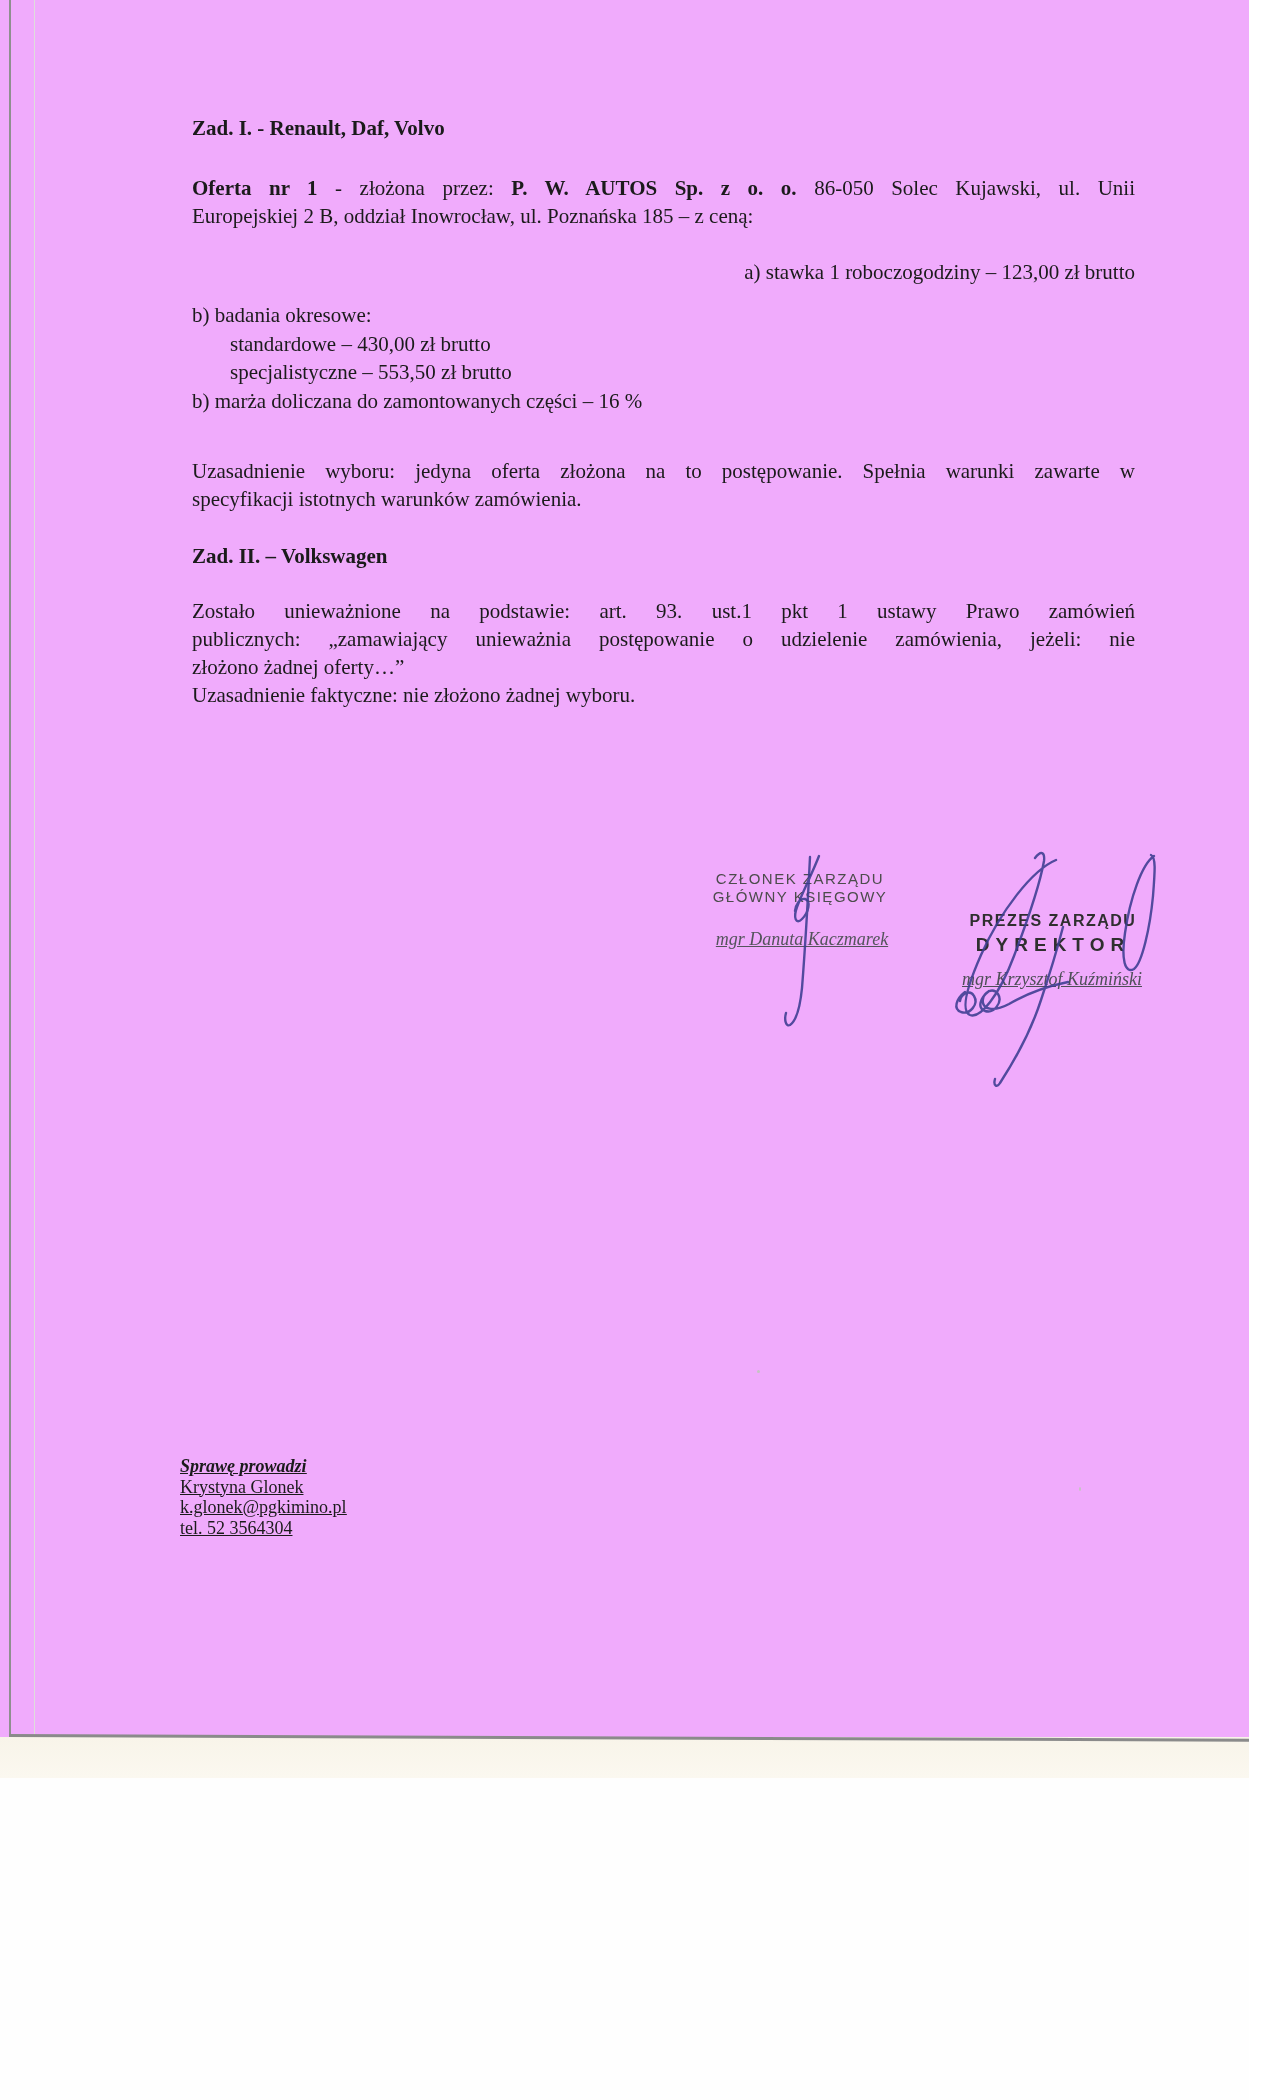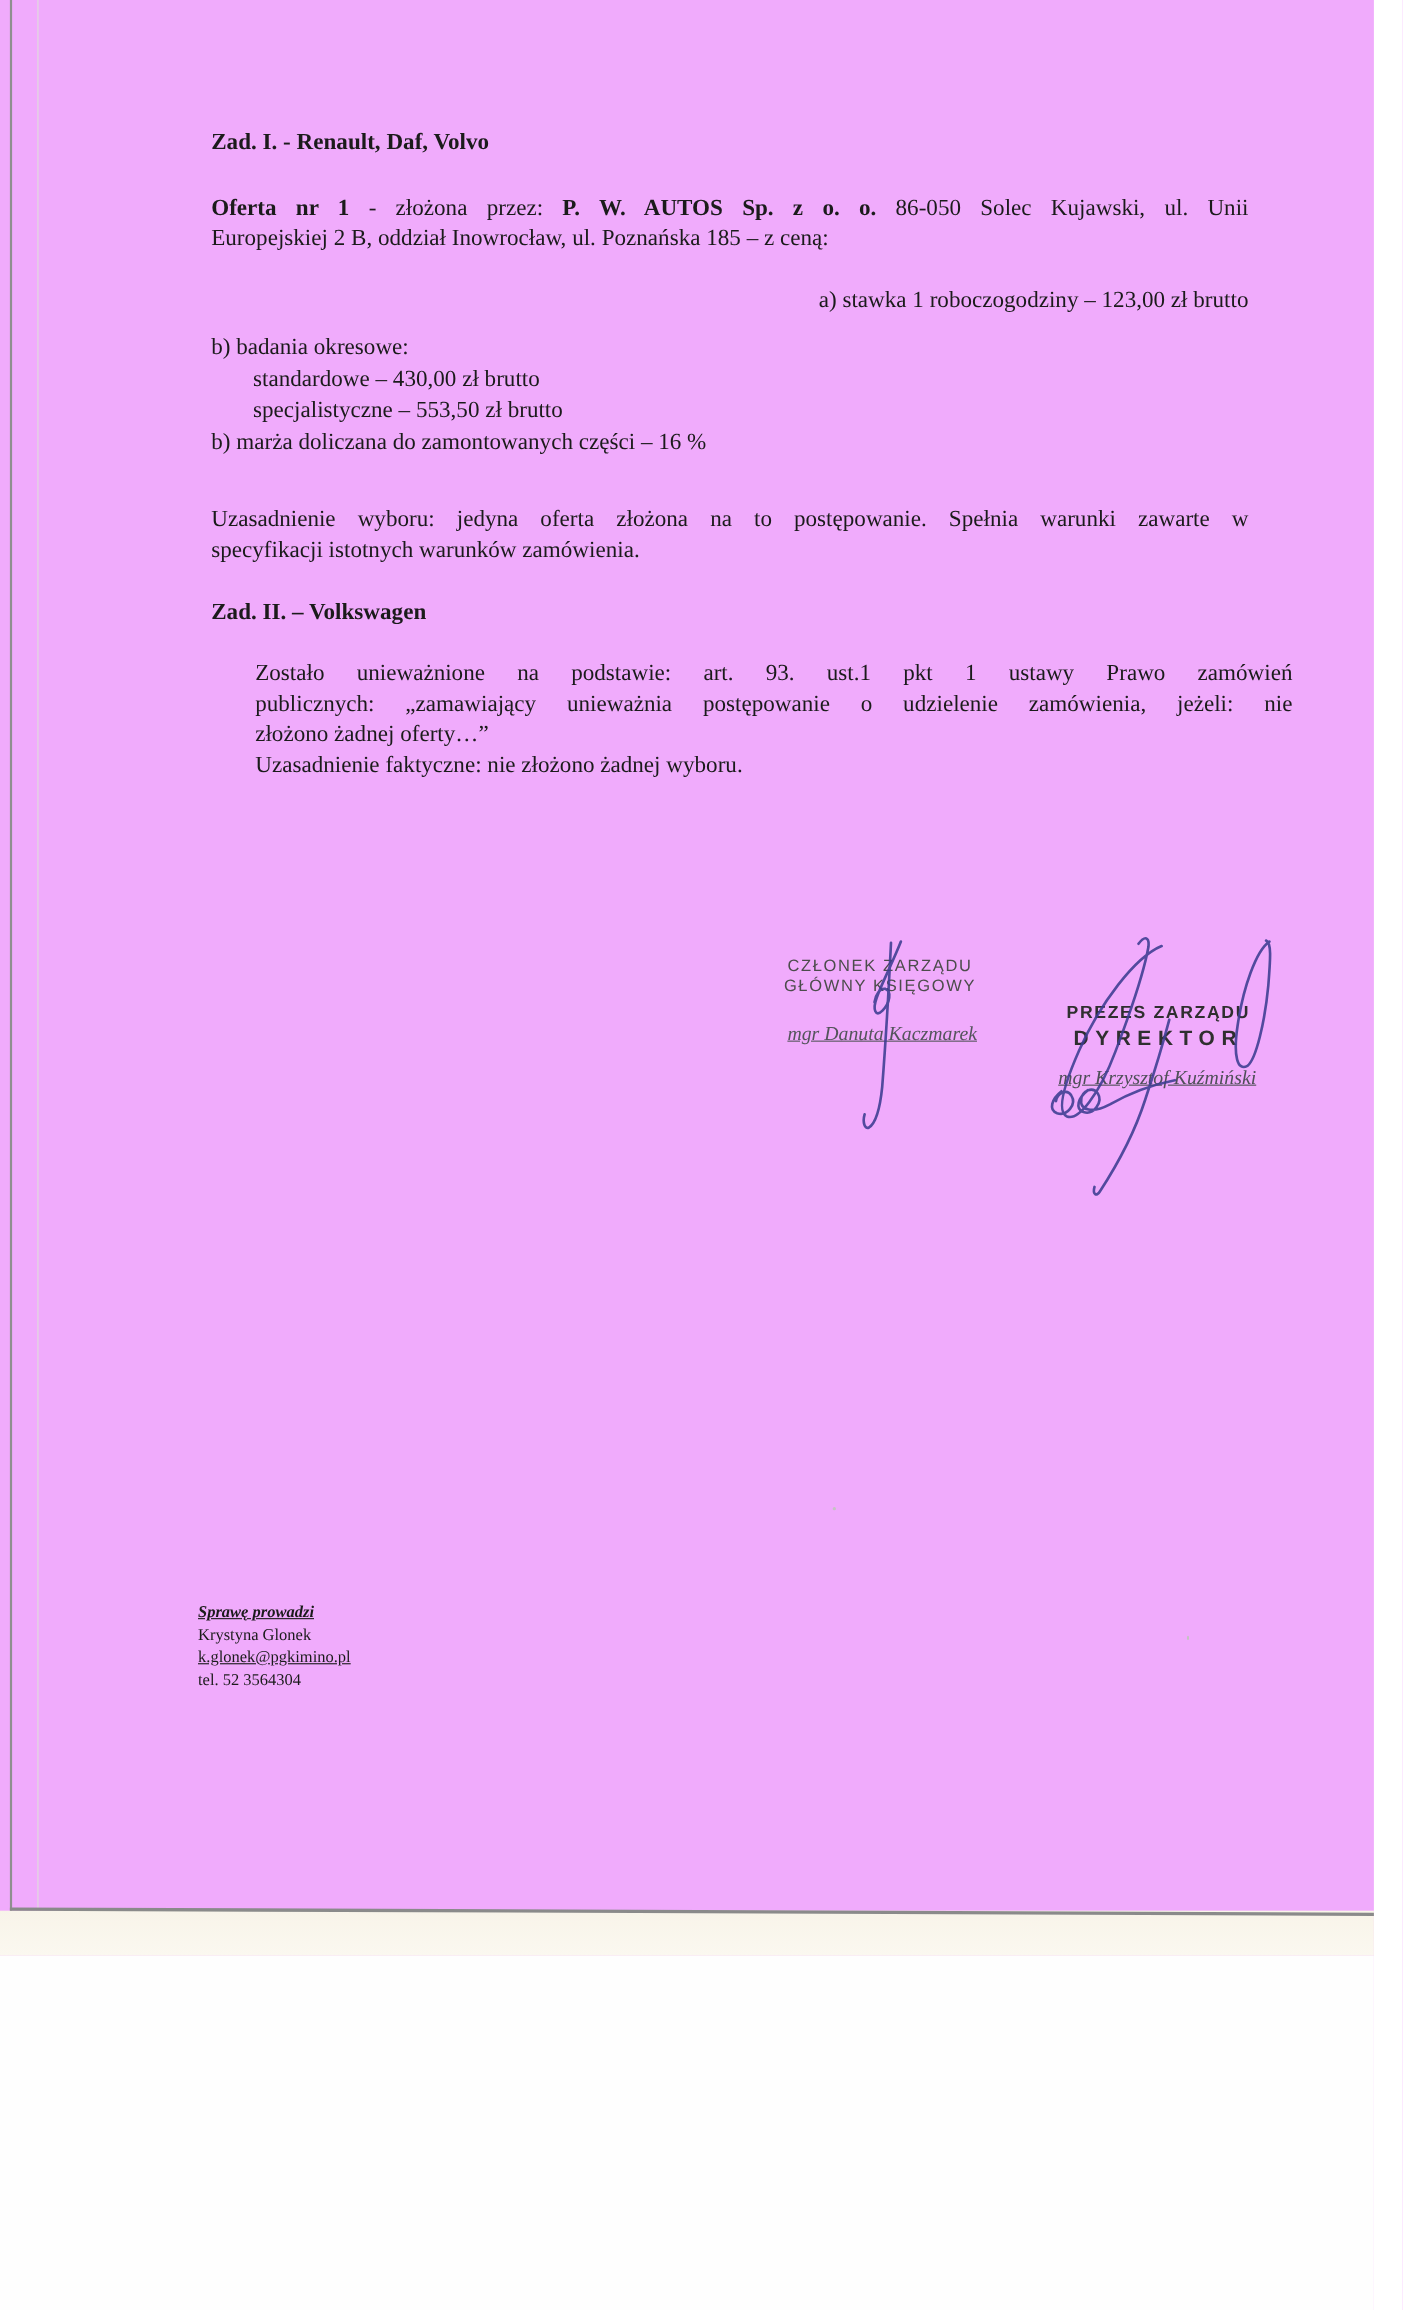--- a/index.html
+++ b/index.html
@@ -22,21 +22,21 @@
     font-family:"Liberation Sans","DejaVu Sans",sans-serif;
   }
   .stamp-left-titles { left:698px; top:870px; width:204px; font-size:15px; line-height:17.5px; letter-spacing:1.5px; color:#4c4c4c; }
   .stamp-right-1 { left:955px; top:912px; width:196px; font-size:16px; font-weight:bold; letter-spacing:1.5px; color:#2f2f2f; }
   .stamp-right-2 { left:955px; top:934px; width:196px; font-size:19px; font-weight:bold; letter-spacing:6px; color:#2f2f2f; }
   .stamp-name { position:absolute; text-align:center; font-style:italic; font-size:18px;text-decoration:underline; }
   .stamp-name-left { left:695px; top:929px; width:214px; color:#54545c; }
   .stamp-name-right { left:933px; top:969px; width:238px; color:#4e4f58; }
 
   
-  .footer { position:absolute; left:180px; top:1456px; font-size:15px; line-height:20.5px; }
+  .footer { position:absolute; left:180px; top:1456px; font-size:18px; line-height:20.5px;text-decoration:underline; }
   .footer .lead { font-weight:bold; font-style:italic; text-decoration:underline; }
   .footer .email { text-decoration:underline; }
 
   
   .edge-left { position:absolute; left:9px; top:0; width:2px; height:1737px; background:#8f8f8f; }
   .edge-left-soft { position:absolute; left:34px; top:0; width:1px; height:1736px; background:#dededa; }
   .edge-bottom {
     position:absolute; left:9px; top:1734px; width:1270px; height:3px;
     background:#8a8a8a; transform-origin:left center; transform:rotate(0.22deg);
   }
@@ -80,21 +80,21 @@
     <div>b) marża doliczana do zamontowanych części – 16 %</div>
   </div>
 
   <div class="t w b" style="top:542px;">Zad. II. – Volkswagen</div>
 
   <div class="t w" style="top:457px;">
     <div class="just">Uzasadnienie wyboru: jedyna oferta złożona na to postępowanie. Spełnia warunki zawarte w</div>
     <div>specyfikacji istotnych warunków zamówienia.</div>
   </div>
 
-  <div class="t w" style="top:597px;margin-left:40px;">
+  <div class="t w" style="top:597px;">
     <div class="just">Zostało unieważnione na podstawie: art. 93. ust.1 pkt 1 ustawy Prawo zamówień</div>
     <div class="just">publicznych: „zamawiający unieważnia postępowanie o udzielenie zamówienia, jeżeli: nie</div>
     <div>złożono żadnej oferty…”</div>
     <div>Uzasadnienie faktyczne: nie złożono żadnej wyboru.</div>
   </div>
 
   <div class="stamp-titles stamp-left-titles">
     <div>CZŁONEK ZARZĄDU</div>
     <div>GŁÓWNY KSIĘGOWY</div>
   </div>

